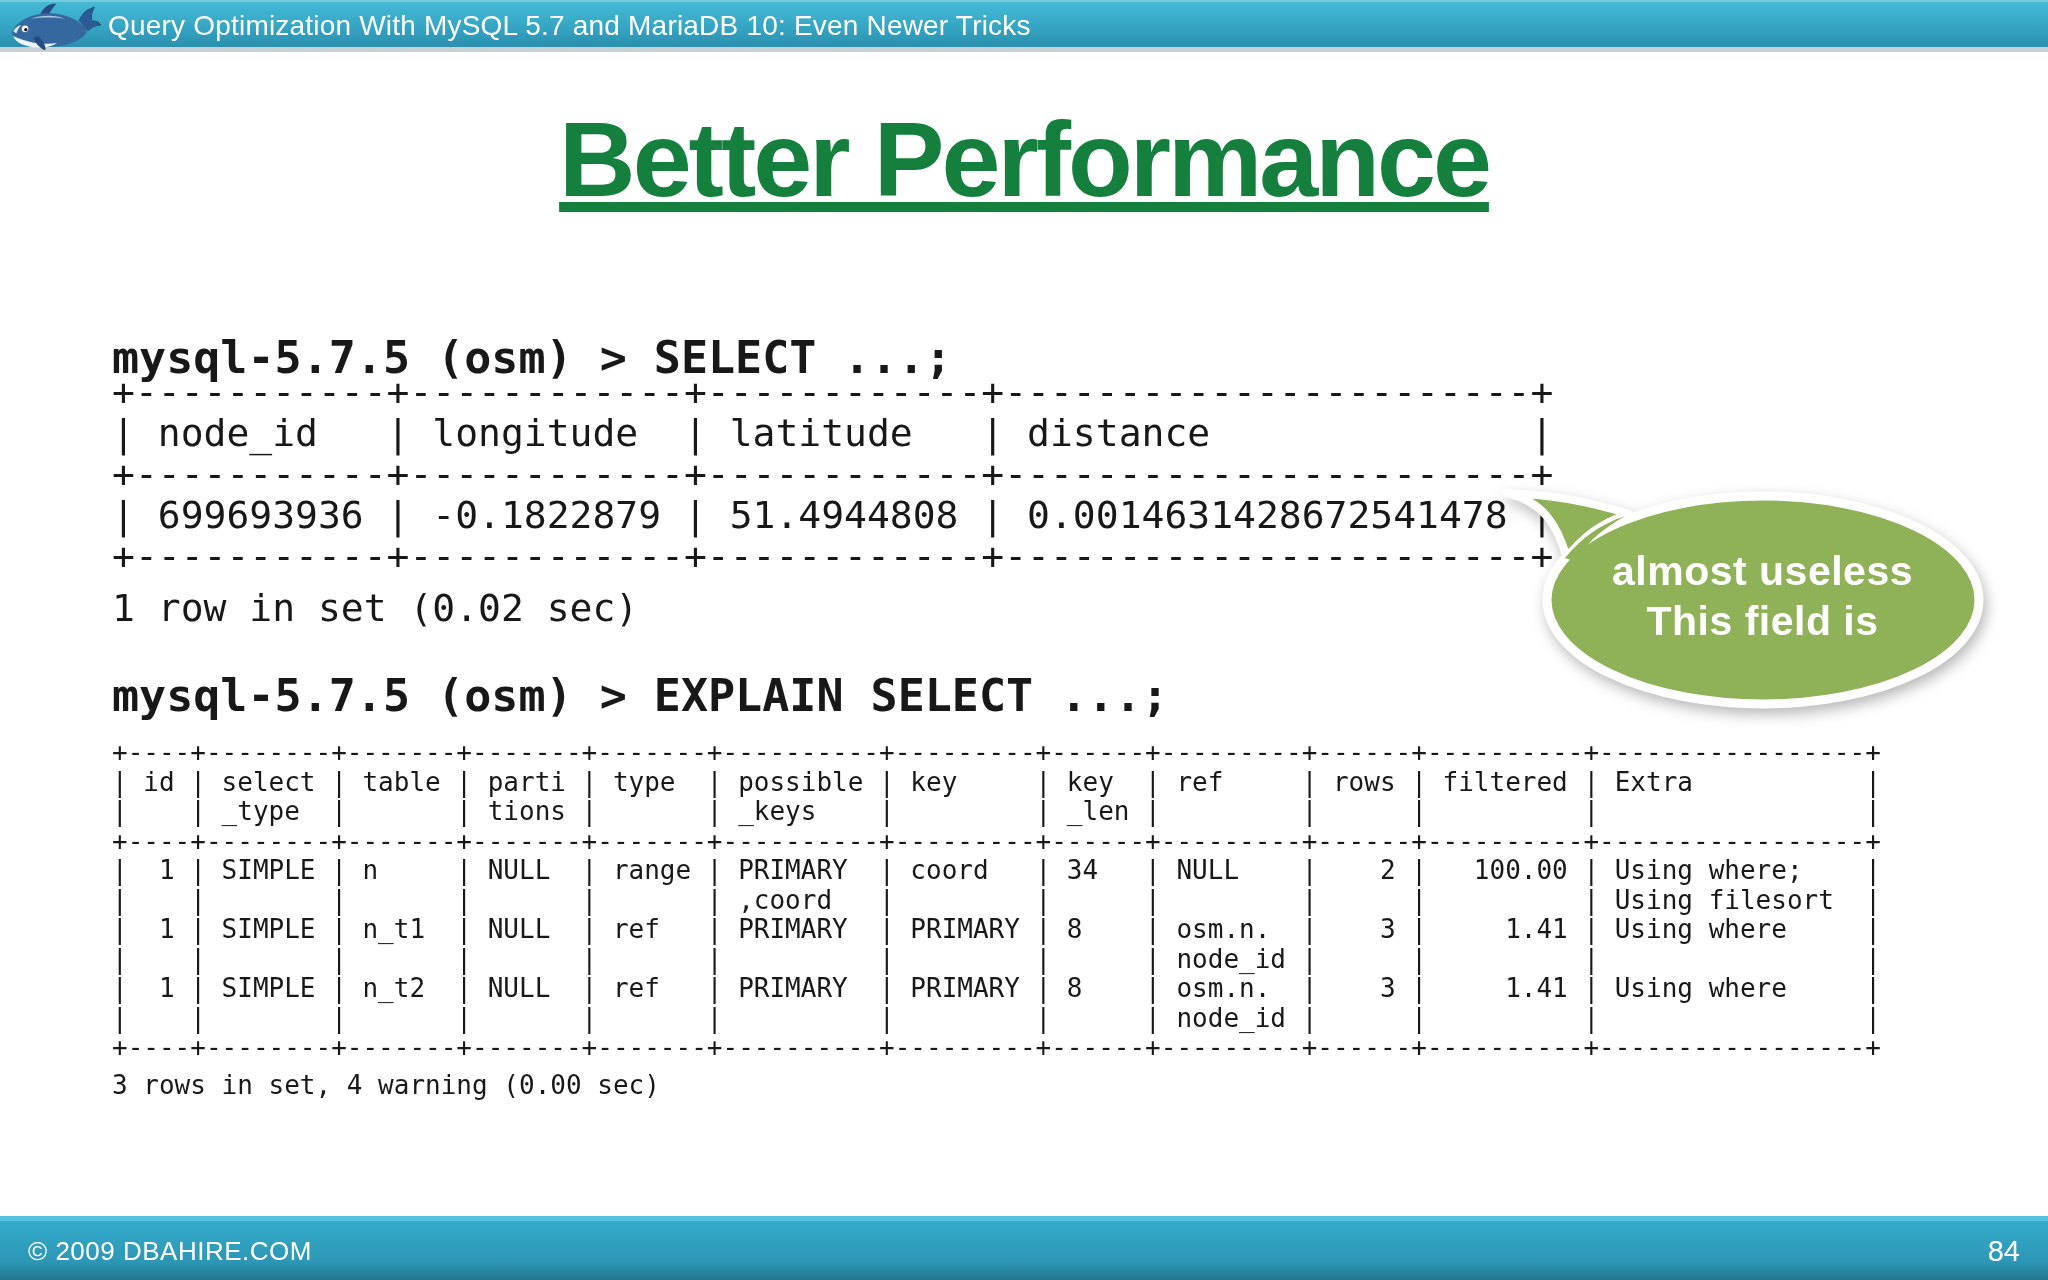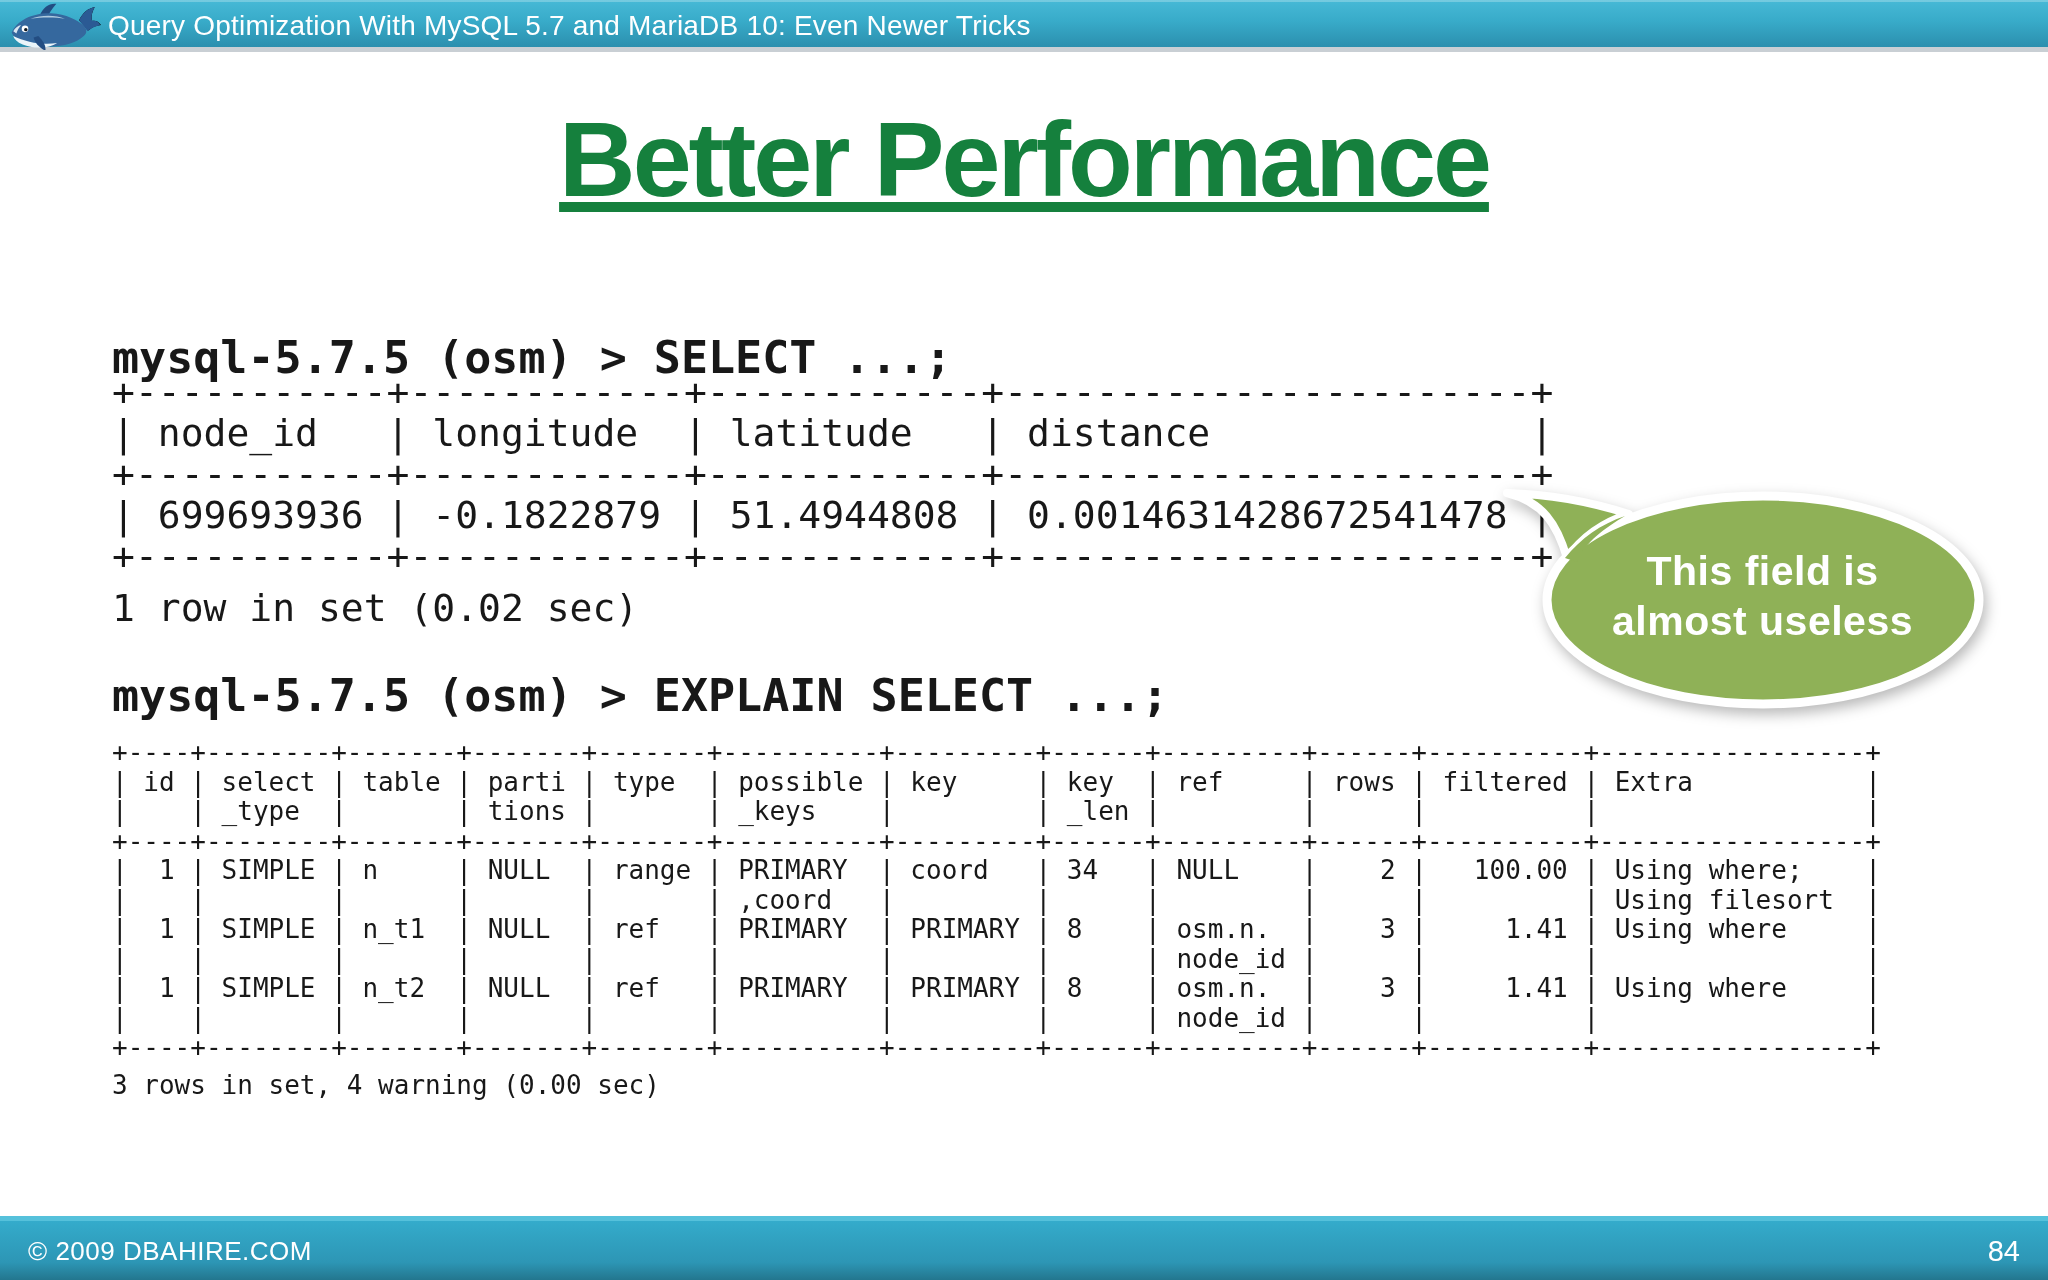--- a/index.html
+++ b/index.html
@@ -125,22 +125,22 @@
   <div class="callout">
     <svg viewBox="0 0 545 270" aria-hidden="true">
 
       <path d="M22 35 C58 44 72 66 82 100 C97 79 118 64 144 56 C103 43 60 36 22 35 Z" fill="#8fb157" stroke="#ffffff" stroke-width="8" stroke-linejoin="round"></path>
 
       <ellipse cx="278" cy="142" rx="216" ry="104" fill="#8fb157" stroke="#ffffff" stroke-width="9"></ellipse>
 
       <path d="M80 100 C96 80 116 66 140 58 C120 70 100 84 92 104 Z" fill="#8fb157"></path>
     </svg>
     <div class="callout-text">
+      <div>almost useless</div>
       <div>This field is</div>
-      <div>almost useless</div>
     </div>
   </div>
 
   <footer class="bottombar">
     <span class="copyright">© 2009 DBAHIRE.COM</span>
     <span class="page-number">84</span>
   </footer>
 
 </div>
 

